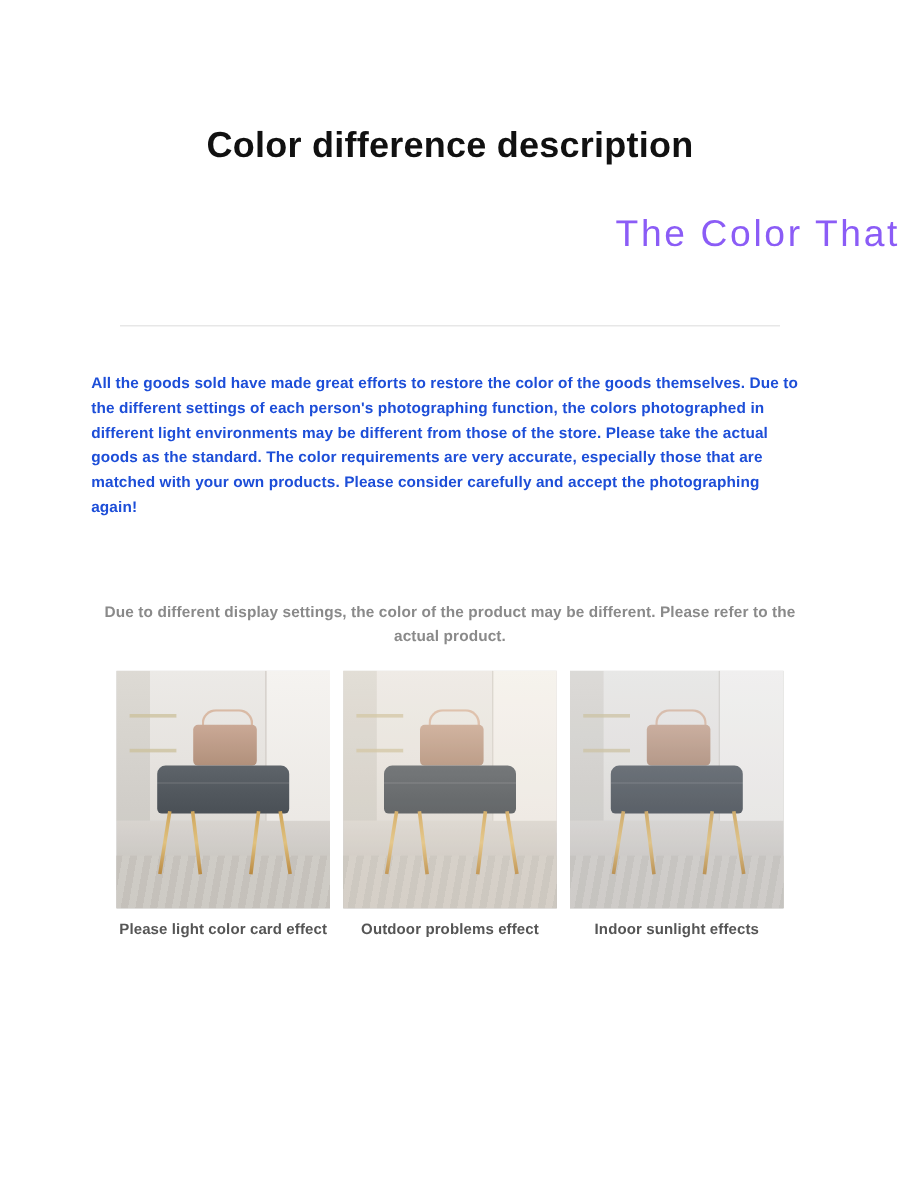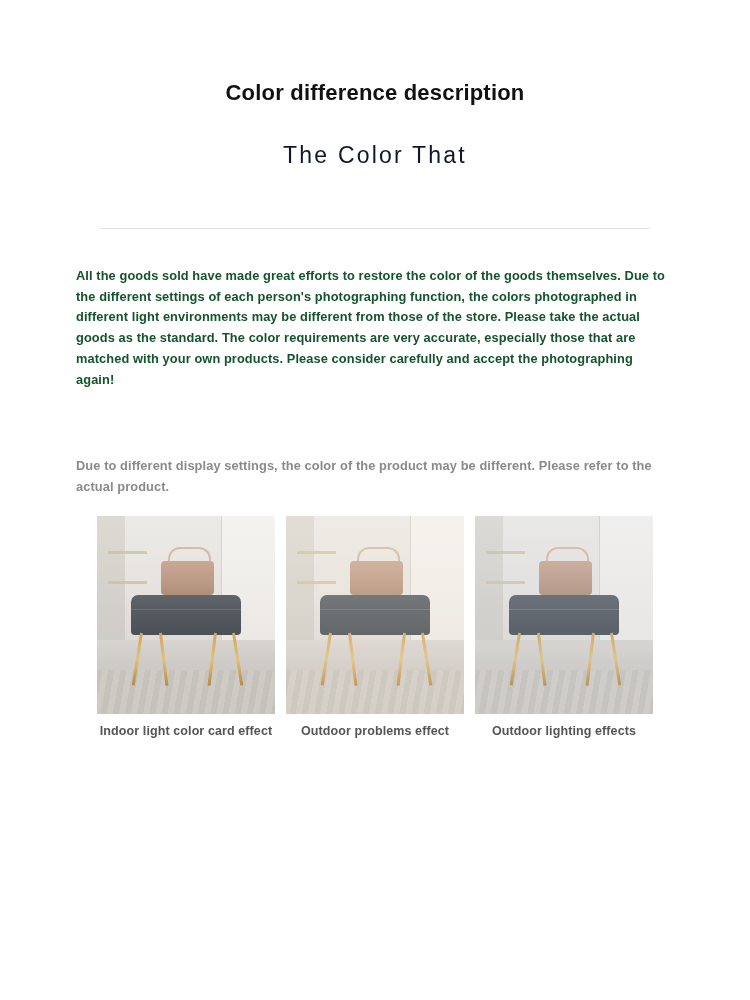--- a/index.html
+++ b/index.html
@@ -15,59 +15,60 @@
     overflow: hidden;
   }
   .page {
     position: relative;
     width: 750px;
     height: 1000px;
     box-sizing: border-box;
   }
   .title {
     text-align: center;
-    font-size: 22px;
+    font-size: 30px;
     font-weight: bold;
     color: #111111;
     letter-spacing: 0.2px;
     margin: 0;
-    padding-top: 80px;
+    padding-top: 104px;
     line-height: 1.2;
   }
   .subtitle {
-    text-align: center;
-    font-size: 23px;
+    text-align: right;
+    font-size: 31px;
     font-weight: normal;
-    color: #0f172a;
+    color: #8b5cf6;
     letter-spacing: 2.2px;
     margin: 0;
     padding-top: 36px;
     line-height: 1.2;
   }
   .divider {
     width: 550px;
     height: 1px;
     background: #e2e2e2;
     margin: 58px auto 0 auto;
   }
   .body-text {
     width: 598px;
     margin: 0 auto;
-    color: #14532d;
+    color: #1d4ed8;
     font-size: 12.8px;
     font-weight: bold;
     line-height: 1.62;
     letter-spacing: 0.1px;
   }
   .para-1 {
     padding-top: 37px;
   }
   .para-2 {
     padding-top: 66px;
     color: #8a8a8a;
+    text-align: center;
   }
   .gallery {
     width: 556px;
     margin: 18px auto 0 auto;
     display: flex;
     justify-content: space-between;
   }
   .shot {
     width: 178px;
   }
@@ -231,21 +232,21 @@
           <div class="bag"></div>
           <div class="stool-top"></div>
           <div class="stool-seam"></div>
           <div class="leg l1"></div>
           <div class="leg l2"></div>
           <div class="leg l3"></div>
           <div class="leg l4"></div>
           <div class="tint-natural"></div>
         </div>
       </div>
-      <div class="caption">Indoor light color card effect</div>
+      <div class="caption">Please light color card effect</div>
     </div>
 
     <div class="shot">
       <div class="photo">
         <div class="scene-bg">
           <div class="wall"></div>
           <div class="wall-left"></div>
           <div class="cabinet"></div>
           <div class="cabinet-line"></div>
           <div class="shelf s1"></div>
@@ -281,19 +282,19 @@
           <div class="bag"></div>
           <div class="stool-top"></div>
           <div class="stool-seam"></div>
           <div class="leg l1"></div>
           <div class="leg l2"></div>
           <div class="leg l3"></div>
           <div class="leg l4"></div>
           <div class="tint-indoor"></div>
         </div>
       </div>
-      <div class="caption">Outdoor lighting effects</div>
+      <div class="caption">Indoor sunlight effects</div>
     </div>
 
   </div>
 
 
 </div>
 
 </body></html>

